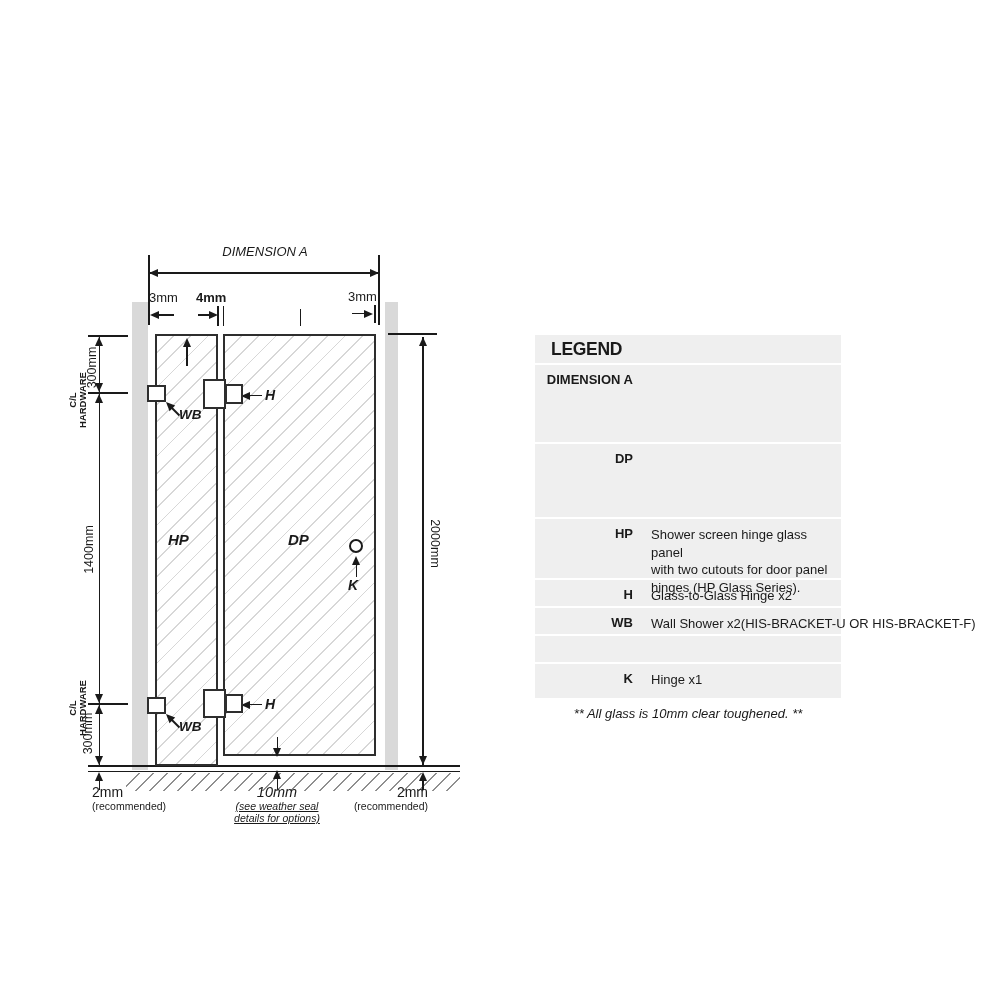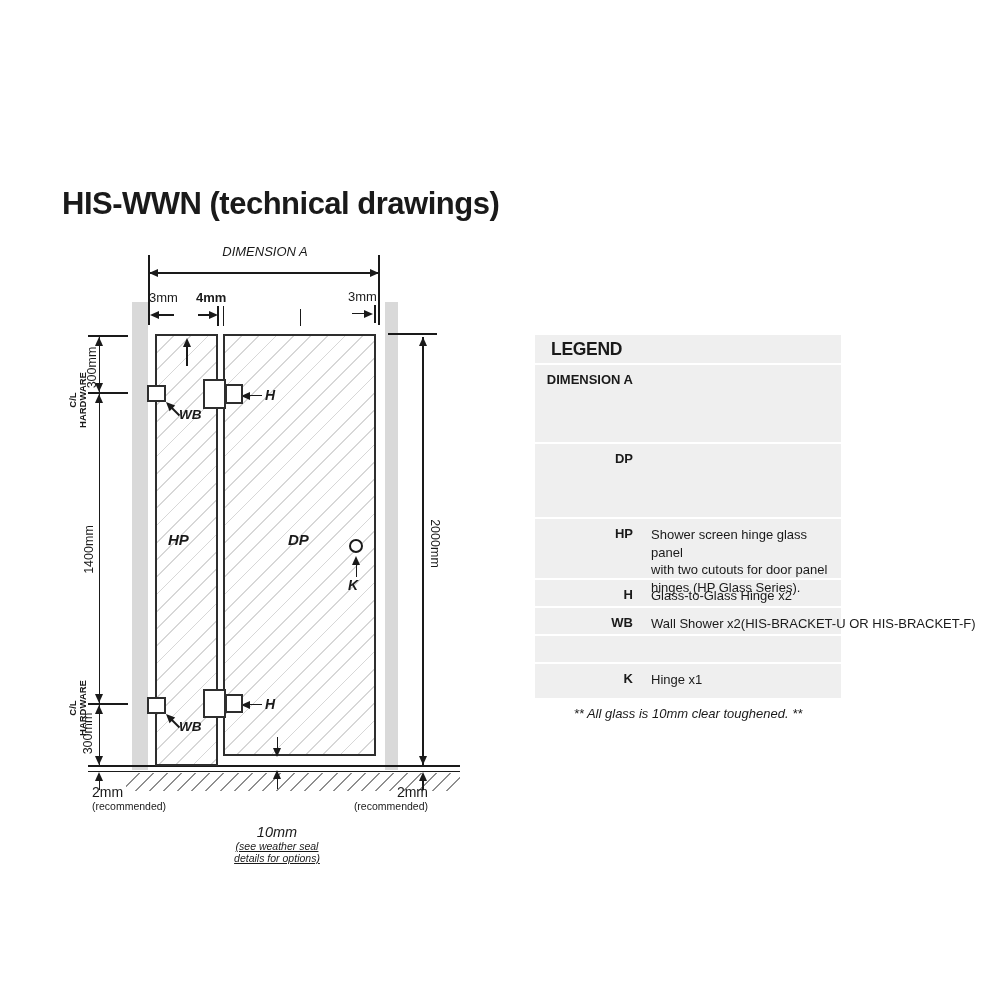--- a/index.html
+++ b/index.html
@@ -31,37 +31,36 @@
   .hwlabel{position:absolute;font-weight:bold;font-style:italic;font-size:13.5px;z-index:7;}
   .rot{position:absolute;display:flex;align-items:center;justify-content:center;text-align:center;}
   .rot-ccw{transform:rotate(-90deg);}
   .rot-cw{transform:rotate(90deg);}
   .clh{font-size:9.5px;font-weight:bold;line-height:10.5px;white-space:pre-line;}
   .mmv{font-size:12.5px;white-space:nowrap;}
   .knob{position:absolute;width:14px;height:14px;border:2px solid #1a1a1a;border-radius:50%;background:#fff;box-sizing:border-box;z-index:7;}
   .arrow-nw{position:absolute;width:19px;height:8px;transform:rotate(45deg);transform-origin:0 50%;z-index:7;}
   .arrow-nw .t-l{left:0;top:0;}
   .arrow-nw .tail{position:absolute;left:7px;top:3.2px;width:12px;height:1.6px;background:#1a1a1a;}
-  .center-note{text-align:center;margin-top:40px;}
+  .center-note{text-align:center;}
   .pre{white-space:pre-line;}
   
   .legend{position:absolute;left:535px;top:335px;width:306px;background:#efefef;}
   .legend-header{height:28px;display:flex;align-items:center;padding-left:16px;font-size:17.5px;font-weight:bold;letter-spacing:-.3px;}
   .lrow{display:flex;border-top:2px solid #fff;box-sizing:border-box;}
   .lterm{width:98px;flex:0 0 98px;text-align:right;font-weight:bold;font-size:13px;padding-top:7px;}
   .ldesc{margin-left:18px;font-size:13px;line-height:17.5px;padding-top:7px;white-space:pre-line;}
   .nowrap{white-space:nowrap;}
   .footnote{position:absolute;left:535px;top:706px;width:306px;text-align:center;font-style:italic;font-size:13px;}
 </style>
 </head>
 <body>
 
 <div class="canvas">
 
-  <div class="page-title">HIS-WWN (technical drawings)</div>
 
   <div class="abs" style="left:0;top:0;width:1000px;height:1000px;">
 
     <div class="wall" style="left:132px;top:302px;width:16px;height:468px;"></div>
     <div class="wall" style="left:385px;top:302px;width:13px;height:468px;"></div>
 
     <div class="hl" style="left:88px;top:765px;width:372px;"></div>
     <div class="hl thin" style="left:88px;top:770.5px;width:372px;"></div>
     <div class="floor-hatch" style="left:126px;top:773px;width:334px;height:18px;"></div>
 

